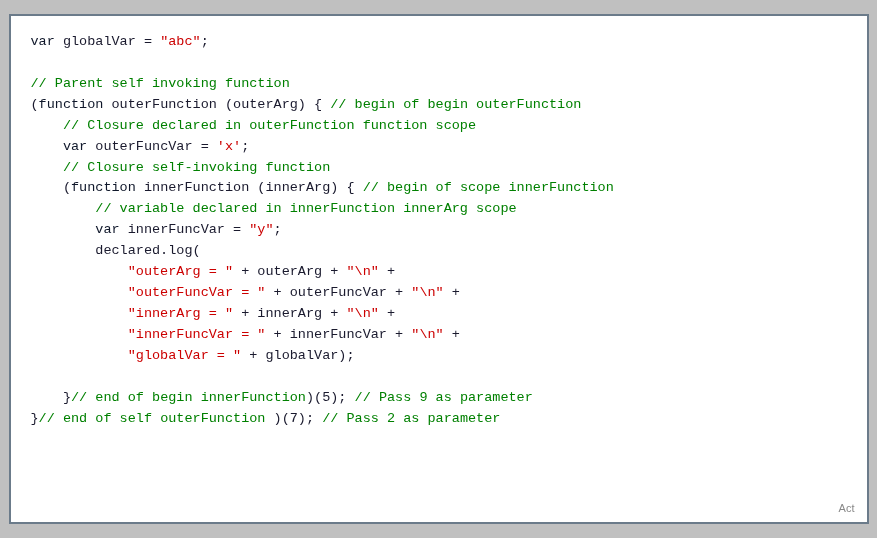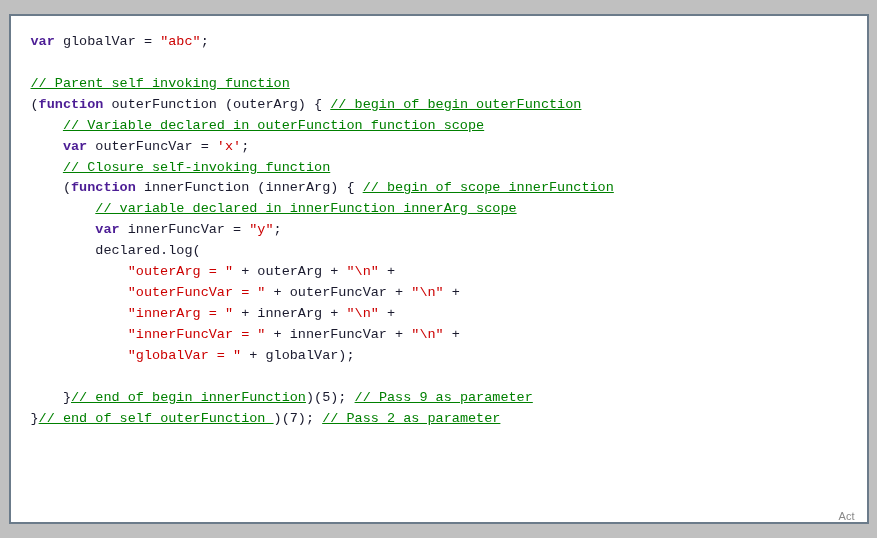--- a/index.html
+++ b/index.html
@@ -29,52 +29,51 @@
 
     .code-block {
       font-family: 'Courier New', Courier, monospace;
       font-size: 13.5px;
       line-height: 1.55;
       color: #1a1a2e;
       white-space: pre;
     }
 
     .keyword {
-      color: #4c1d95;
-      font-weight: bold;
+      color: #0f172a;
+      font-weight: normal;
       text-align: center;
     }
 
     .comment {
       color: #008000;
-      text-decoration: underline;
     }
 
     .string {
       color: #cc0000;
     }
 
     .watermark {
       position: absolute;
-      bottom: 0;
+      bottom: 8px;
       right: 12px;
       font-size: 11px;
       color: #888;
       font-family: Arial, sans-serif;
     }
   </style>
 </head>
 <body>
 
 <div class="code-container">
   <div class="code-block"><span><span class="keyword">var</span> globalVar = <span class="string">"abc"</span>;</span>
 
 <span><span class="comment">// Parent self invoking function</span></span>
 <span>(<span class="keyword">function</span> outerFunction (outerArg) { <span class="comment">// begin of begin outerFunction</span></span>
-<span>    <span class="comment">// Variable declared in outerFunction function scope</span></span>
+<span>    <span class="comment">// Closure declared in outerFunction function scope</span></span>
 <span>    <span class="keyword">var</span> outerFuncVar = <span class="string">'x'</span>;</span>
 <span>    <span class="comment">// Closure self-invoking function</span></span>
 <span>    (<span class="keyword">function</span> innerFunction (innerArg) { <span class="comment">// begin of scope innerFunction</span></span>
 <span>        <span class="comment">// variable declared in innerFunction innerArg scope</span></span>
 <span>        <span class="keyword">var</span> innerFuncVar = <span class="string">"y"</span>;</span>
 <span>        declared.log(</span>
 <span>            <span class="string">"outerArg = "</span> + outerArg + <span class="string">"\n"</span> +</span>
 <span>            <span class="string">"outerFuncVar = "</span> + outerFuncVar + <span class="string">"\n"</span> +</span>
 <span>            <span class="string">"innerArg = "</span> + innerArg + <span class="string">"\n"</span> +</span>
 <span>            <span class="string">"innerFuncVar = "</span> + innerFuncVar + <span class="string">"\n"</span> +</span>

